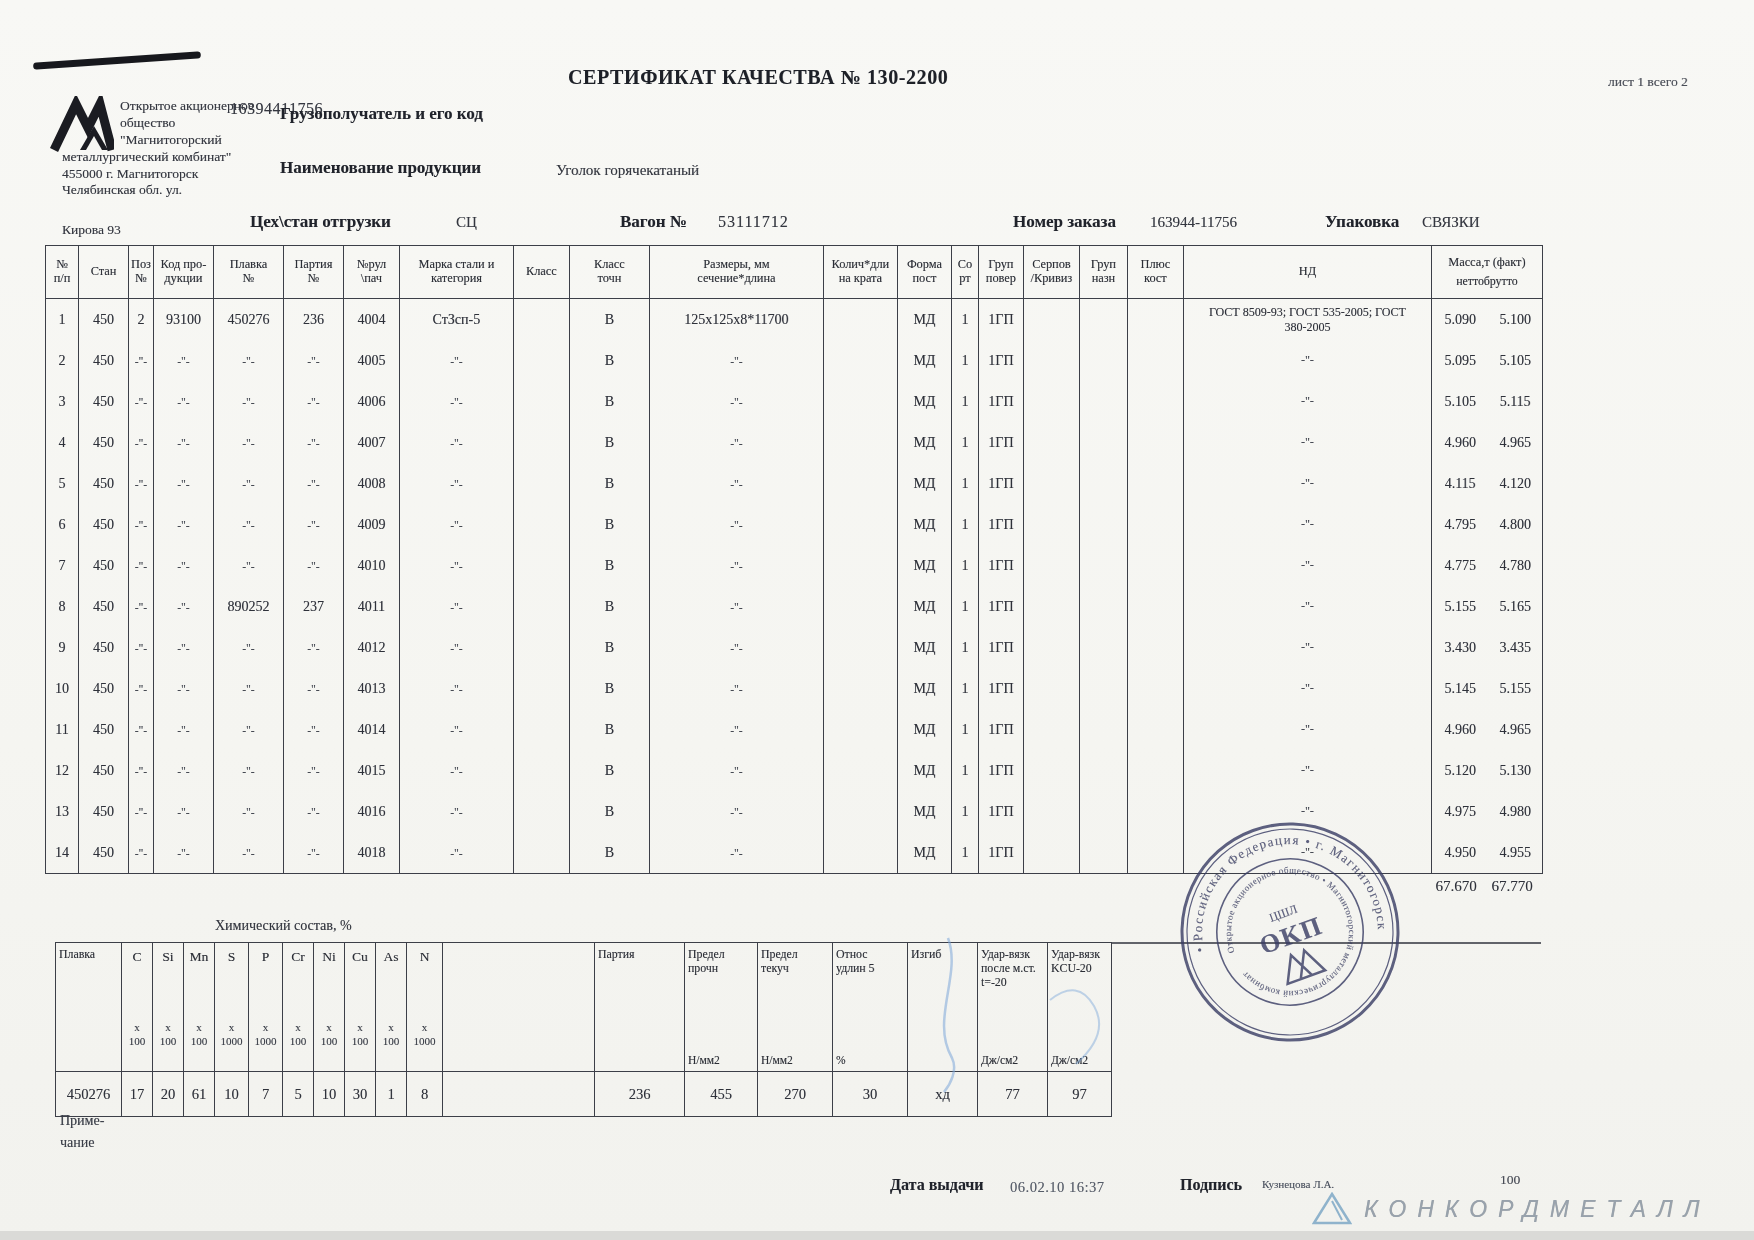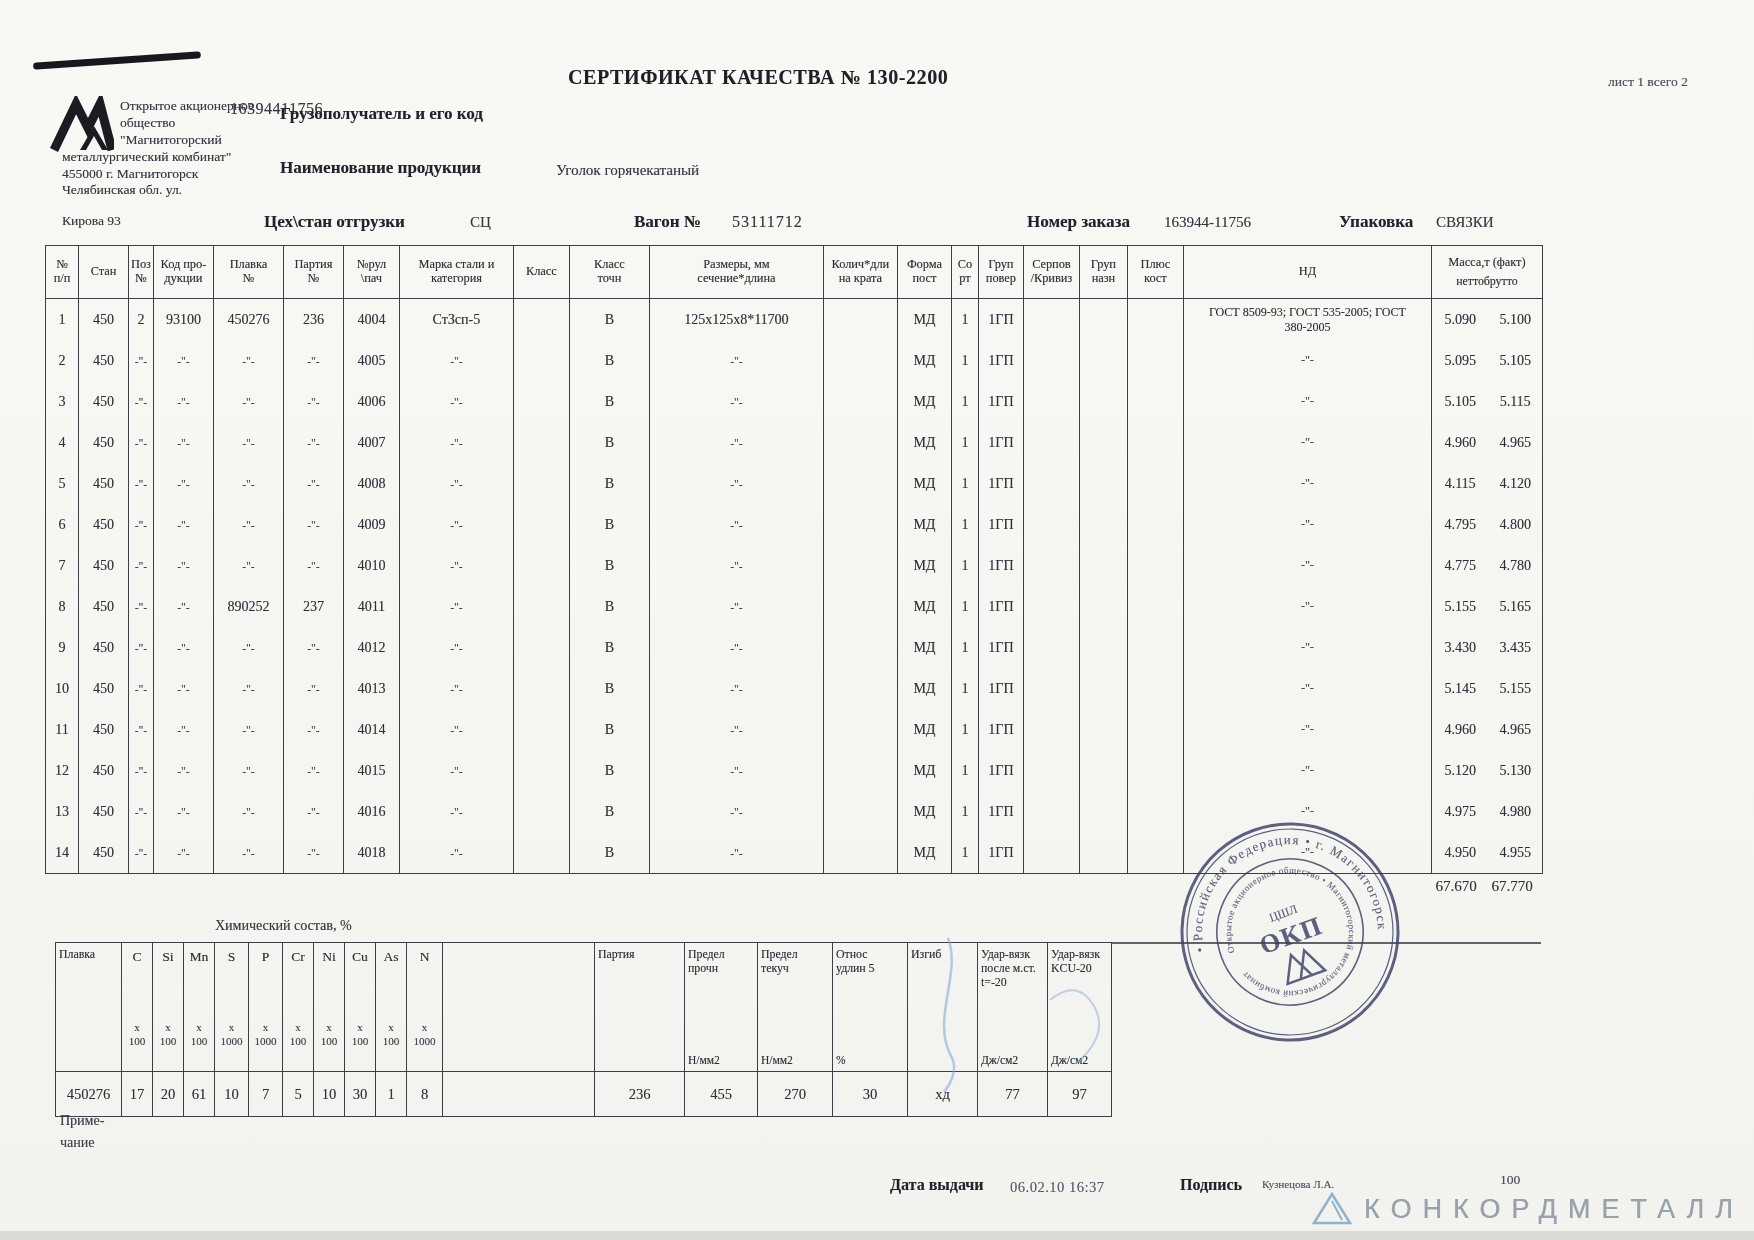--- a/index.html
+++ b/index.html
@@ -10,29 +10,29 @@
   .blab{font-weight:bold;color:#20232b;font-size:17px;}
   .scantxt{text-shadow:0.3px 0.3px 0.5px rgba(40,44,55,.35);}
 
   .pen-stroke{left:33px;top:57px;width:168px;height:7px;background:#17181d;border-radius:4px;transform:rotate(-4deg);}
   .doc-code{left:230px;top:76px;font-size:16px;letter-spacing:.5px;color:#33363f;margin-top:24px;}
   .title{left:568px;top:66px;font-size:20px;font-weight:bold;letter-spacing:.6px;color:#1d2027;}
   .sheet{left:1608px;top:74px;font-size:13.5px;color:#4a4e58;}
 
   .company{left:62px;top:98px;width:230px;font-size:13.5px;line-height:1.25;color:#33363f;}
   .company .ind{margin-left:58px;}
-  .company .gap{margin-top:14px;}
+  .company .gap{margin-top:23px;}
   .mmk-logo{left:50px;top:96px;}
 
   .consignee{left:280px;top:104px;}
   .prodlab{left:280px;top:158px;}
   .prodval{left:556px;top:162px;font-size:15px;color:#33363f;}
 
   .shiprow span{position:absolute;top:0;white-space:nowrap;}
-  .shiprow{left:14px;top:212px;width:1740px;height:26px;}
+  .shiprow{left:0;top:212px;width:1740px;height:26px;}
   .v15{font-size:15px;color:#33363f;}
   .v16{font-size:16px;letter-spacing:1px;color:#33363f;}
 
   table{border-collapse:collapse;table-layout:fixed;background:transparent;}
   #main-table{position:absolute;left:45px;top:245px;border:1.5px solid #3c3f48;}
   #main-table th,#main-table td{border-left:1px solid #3c3f48;padding:0 2px;text-align:center;vertical-align:middle;overflow:hidden;}
   #main-table thead th{height:52px;border-bottom:1.5px solid #3c3f48;font-weight:normal;font-size:12.3px;line-height:1.12;white-space:pre-line;color:#2b2e36;}
   #main-table tbody td{height:41px;font-size:14px;color:#2e313a;}
   #main-table td.no-left{border-left:none;}
   #main-table td.ditto{font-size:11.5px;color:#41454f;}
@@ -58,21 +58,21 @@
   .note{left:60px;top:1110px;font-size:14px;line-height:1.6;color:#3a3e48;}
   .disc{font-size:12.5px;color:#46506b;opacity:.6;letter-spacing:.3px;filter:blur(.3px);white-space:nowrap;}
   .disc1{left:60px;top:1176px;} .disc2{left:60px;top:1200px;}
   .date-lab{left:890px;top:1176px;font-size:16px;}
   .date-val{left:1010px;top:1179px;font-size:14.5px;letter-spacing:.5px;color:#3a4252;opacity:.85;}
   .sign-lab{left:1180px;top:1176px;font-size:16px;}
   .sign-val{left:1262px;top:1178px;font-size:11px;color:#3a4252;opacity:.9;}
   .pagenum{left:1500px;top:1172px;font-size:13.5px;color:#4a4e58;}
 
   .brand{left:1312px;top:1192px;display:flex;align-items:center;gap:12px;}
-  .brand-name{font-family:"Liberation Sans","DejaVu Sans",sans-serif;font-size:27px;letter-spacing:11px;color:#98a2ac;}
+  .brand-name{font-family:"Liberation Sans","DejaVu Sans",sans-serif;font-size:23px;letter-spacing:11px;color:#98a2ac;font-style:italic;}
 
   .stamp{left:1170px;top:812px;transform:rotate(-20deg);opacity:.8;}
   .scribbles{left:900px;top:930px;pointer-events:none;}
   .scan-strip{left:0;bottom:0;width:100%;height:9px;background:#dadad7;}
 </style>
 </head>
 <body>
 
 <div class="page scantxt">
 

